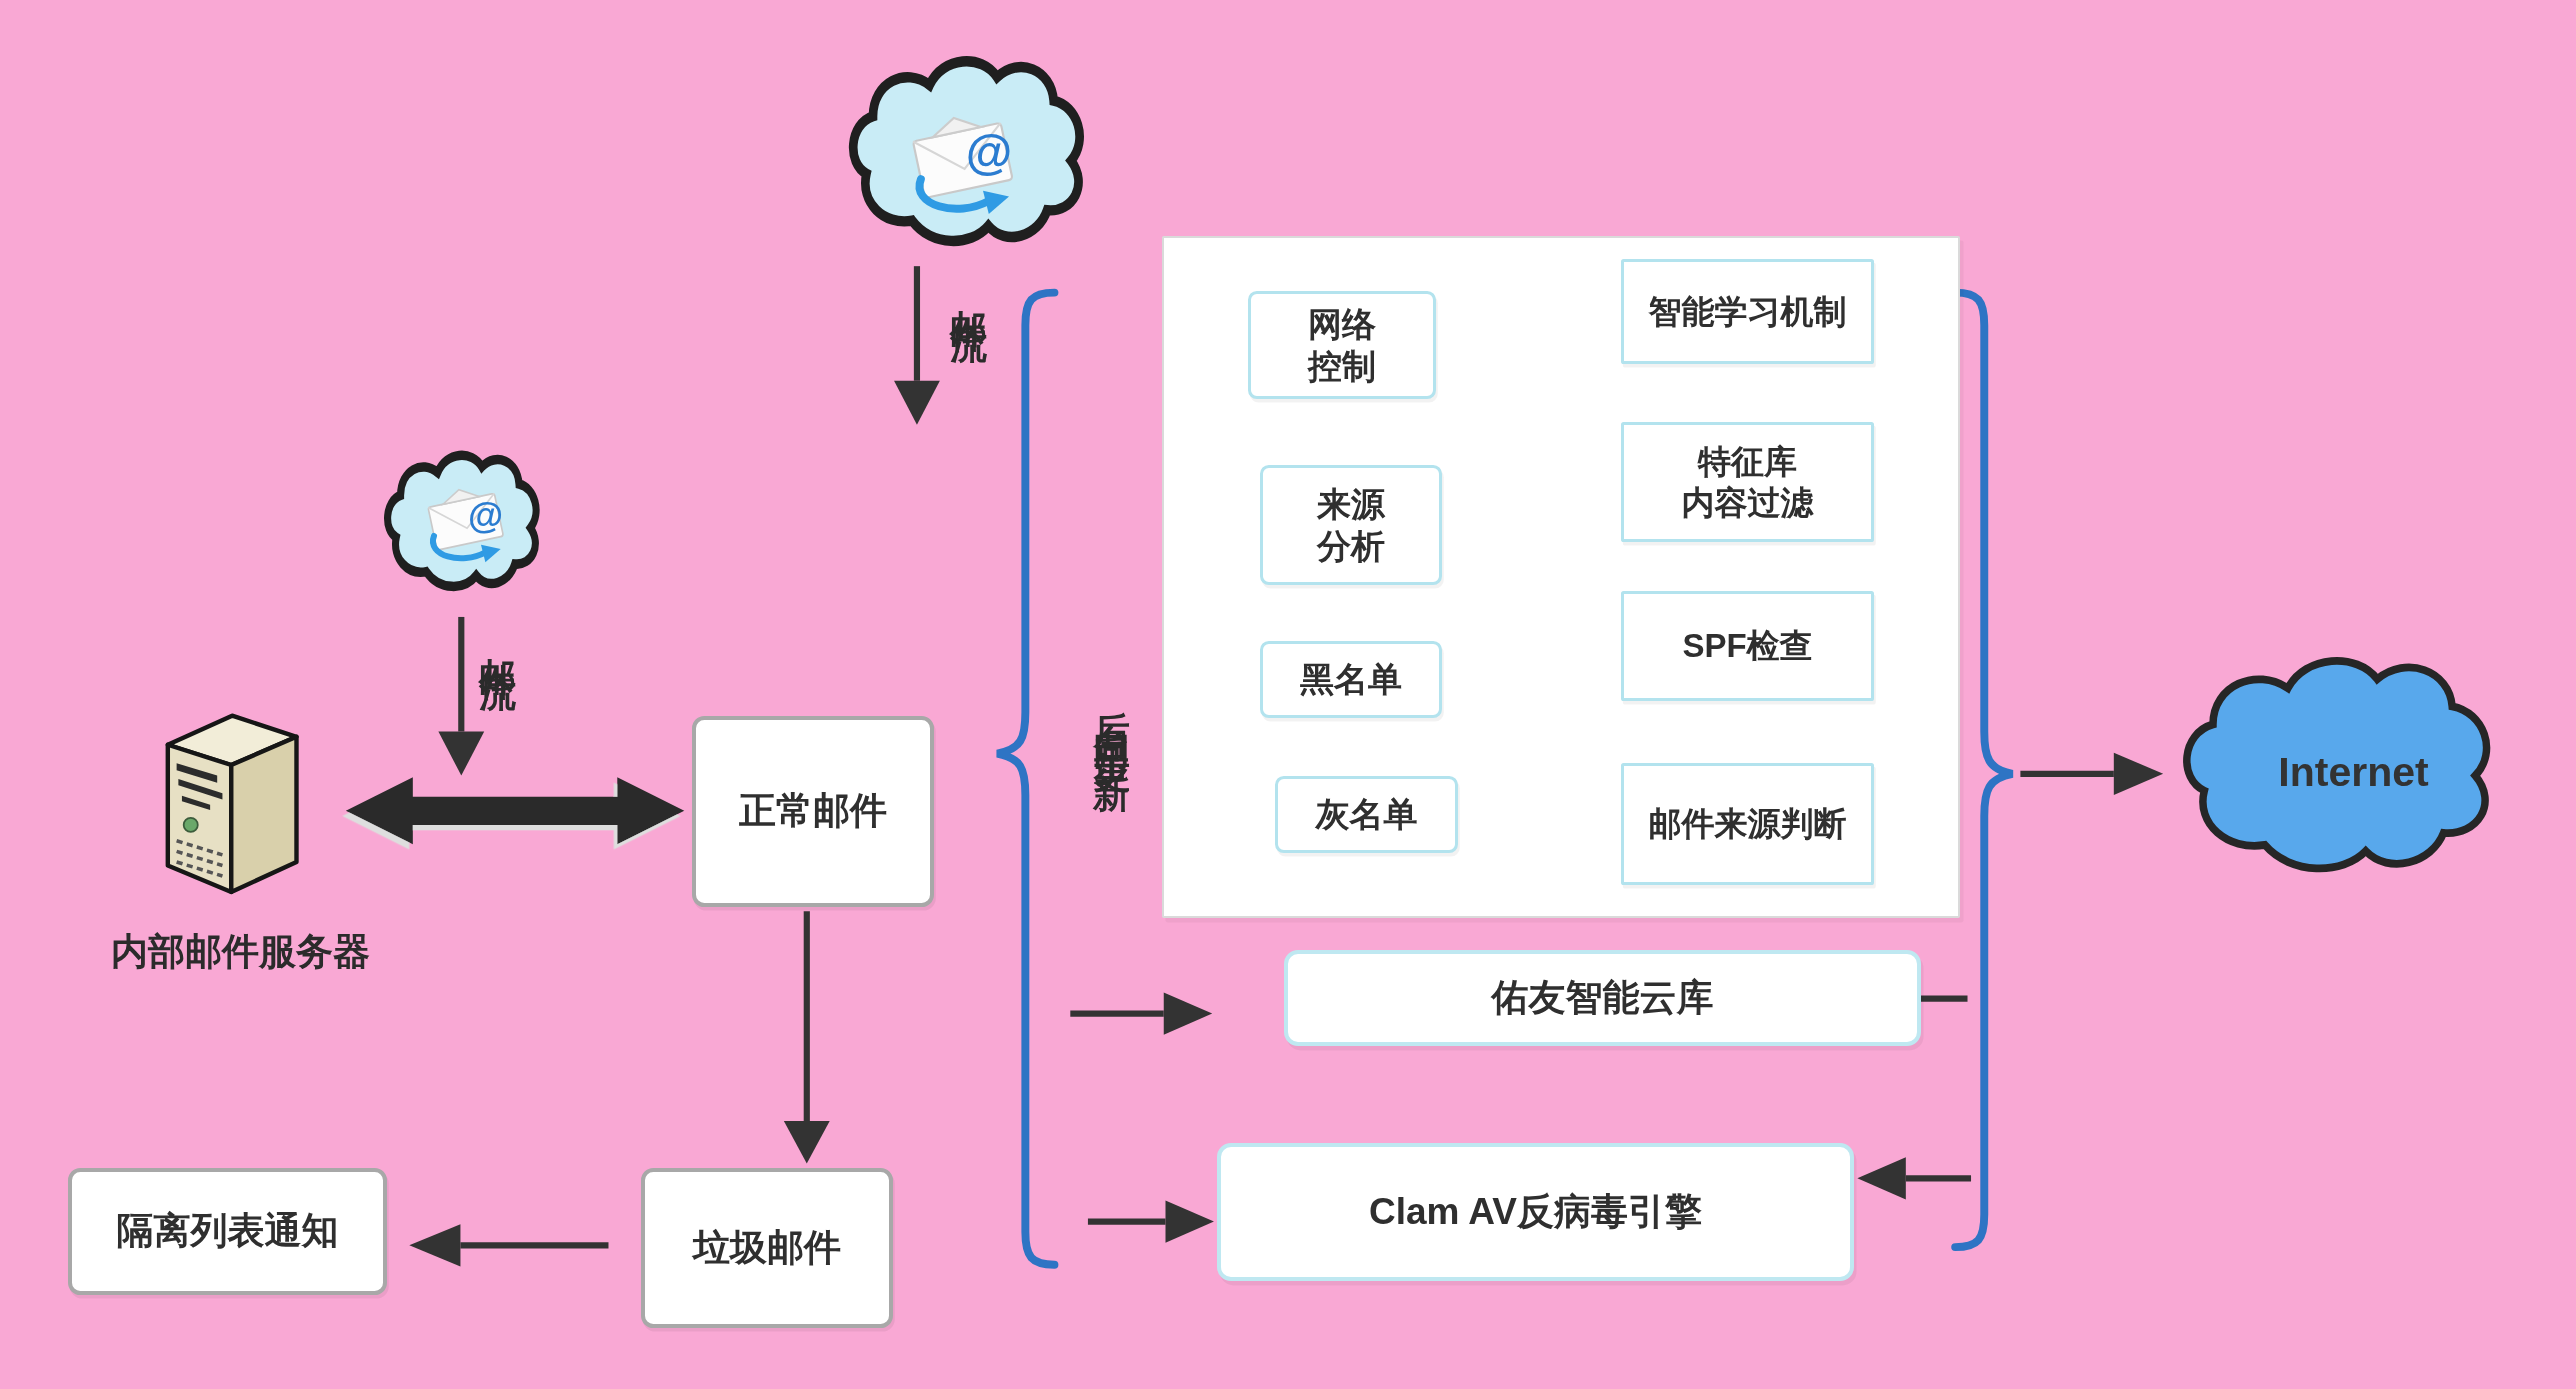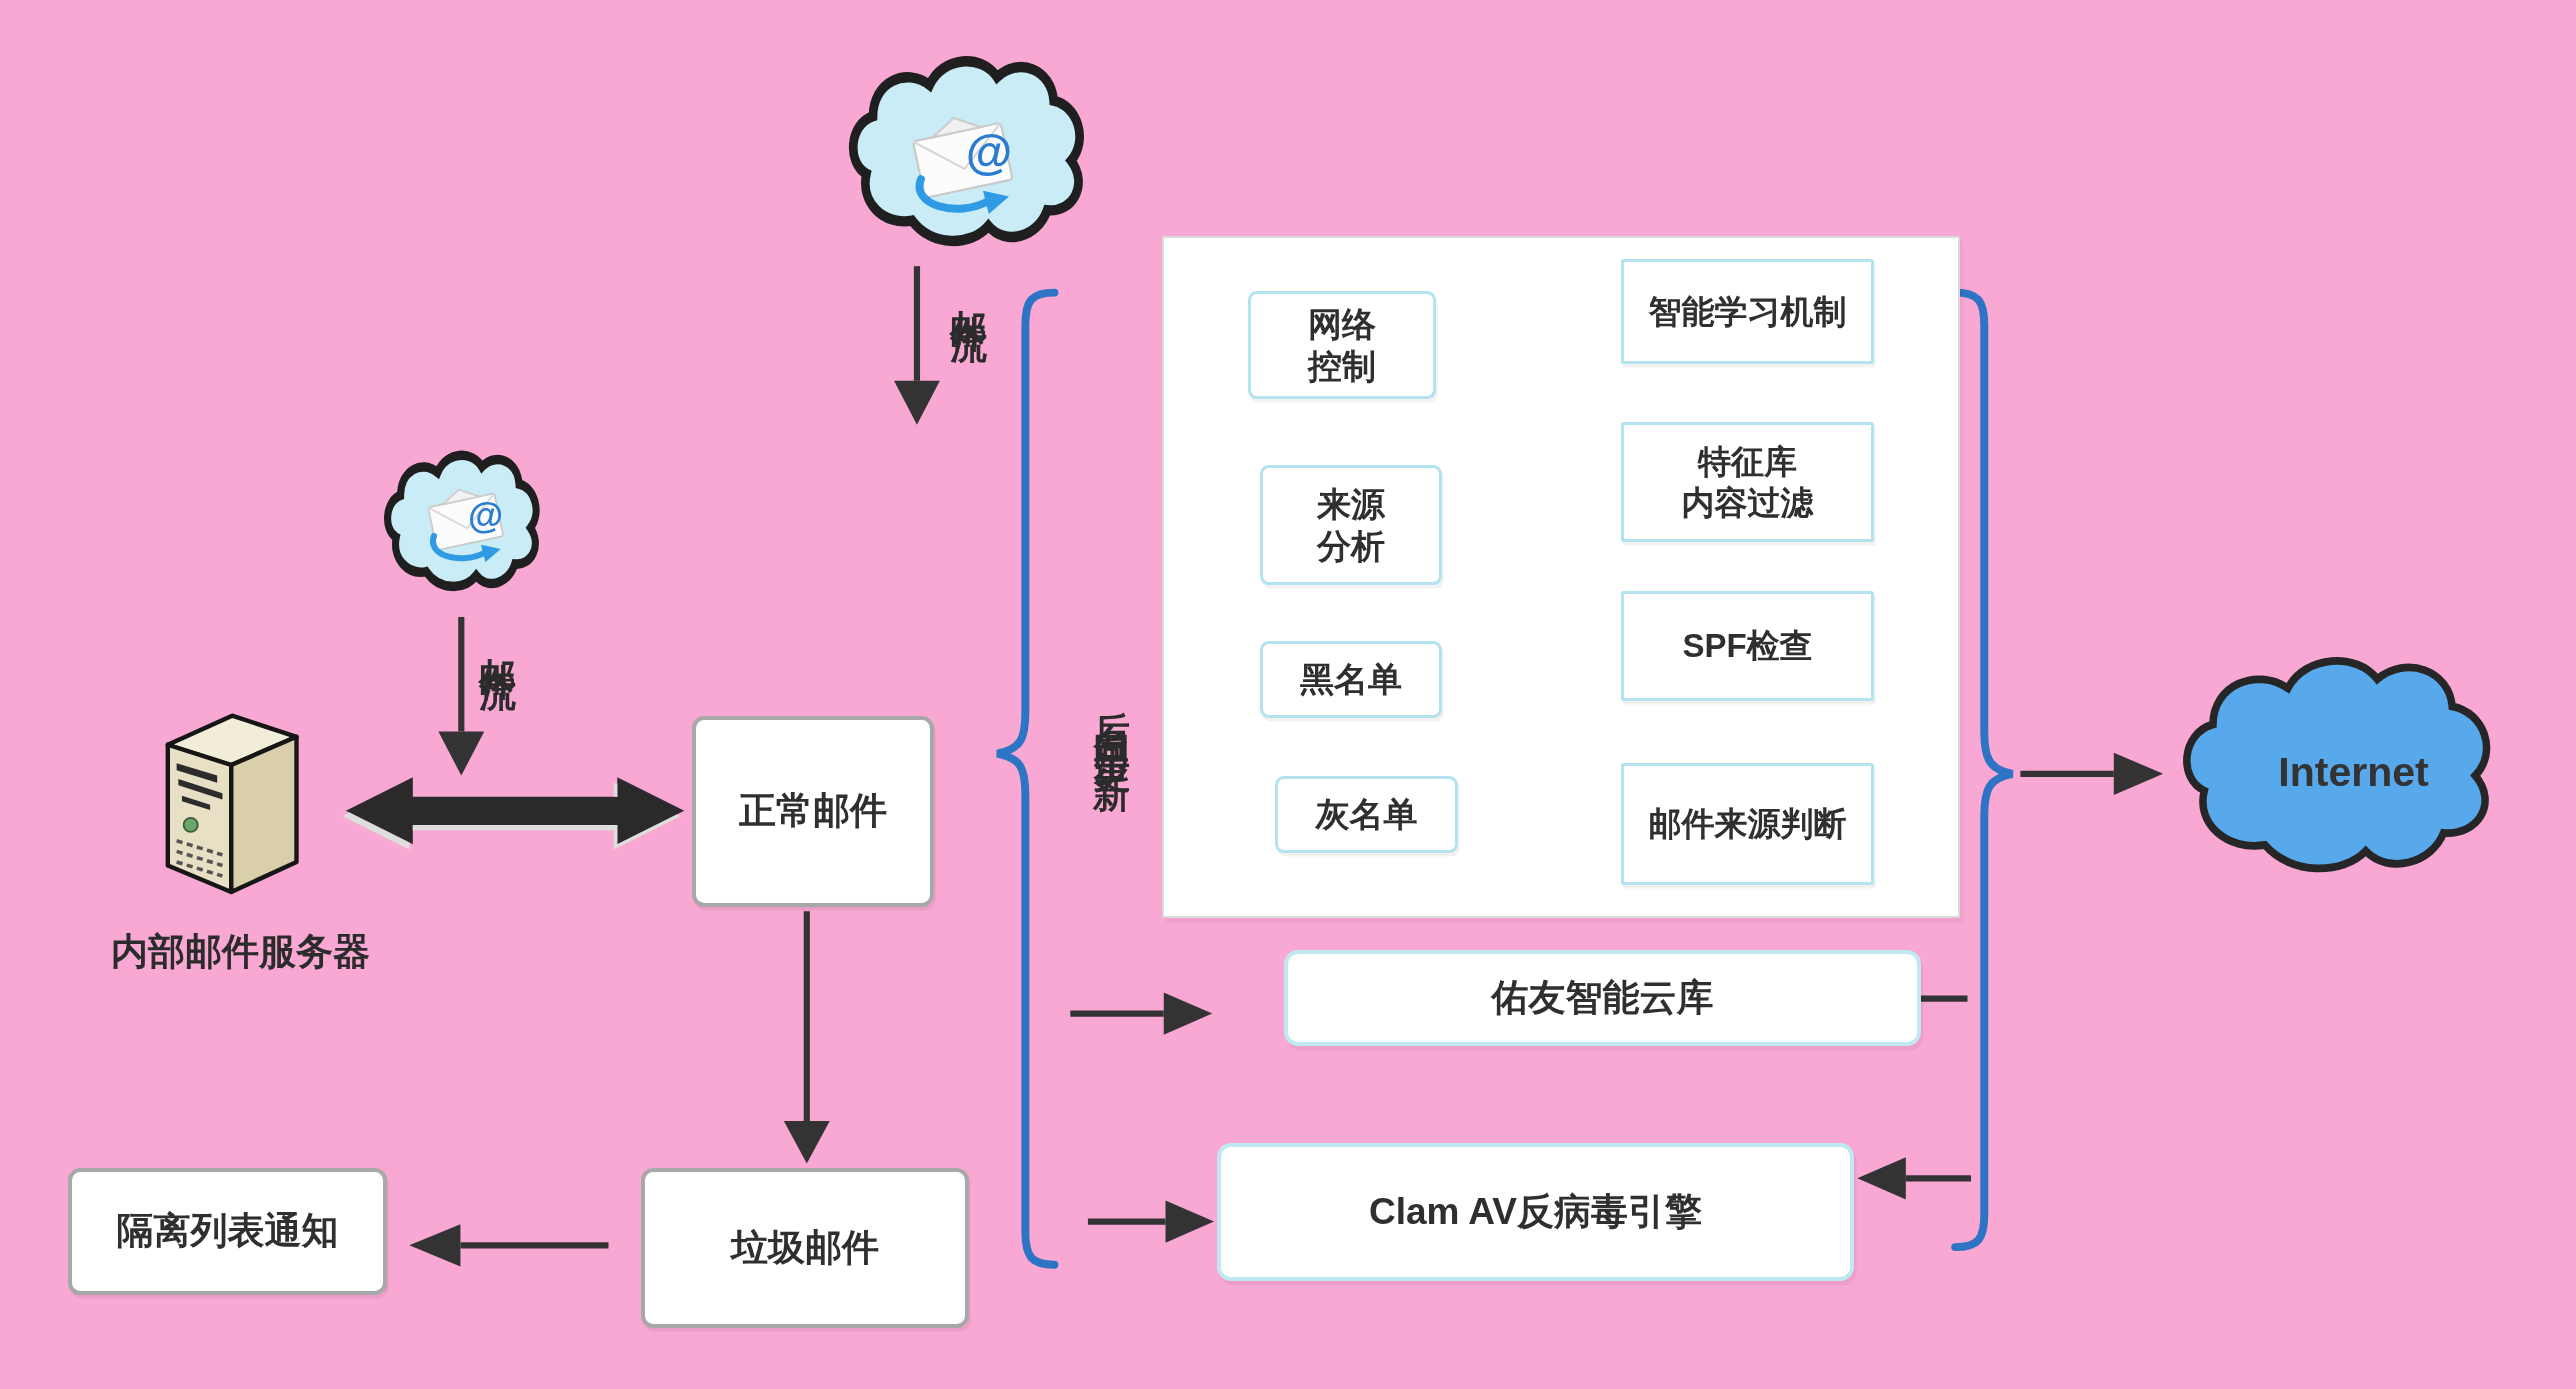--- a/index.html
+++ b/index.html
@@ -141,21 +141,21 @@
   <div class="box cyan-sq" style="left:1621px;top:259px;width:253px;height:105px;">智能学习机制</div>
   <div class="box cyan-sq" style="left:1621px;top:422px;width:253px;height:120px;">特征库
 内容过滤</div>
   <div class="box cyan-sq" style="left:1621px;top:591px;width:253px;height:110px;">SPF检查</div>
   <div class="box cyan-sq" style="left:1621px;top:763px;width:253px;height:122px;">邮件来源判断</div>
 
   <div class="box bigcyan" style="left:1284px;top:950px;width:637px;height:96px;">佑友智能云库</div>
   <div class="box bigcyan" style="left:1217px;top:1143px;width:637px;height:138px;">Clam AV反病毒引擎</div>
 
   <div class="box gray" style="left:692px;top:716px;width:242px;height:191px;">正常邮件</div>
-  <div class="box gray" style="left:641px;top:1168px;width:328px;height:160px;">垃圾邮件</div>
+  <div class="box gray" style="left:641px;top:1168px;width:252px;height:160px;">垃圾邮件</div>
   <div class="box gray" style="left:68px;top:1168px;width:319px;height:127px;">隔离列表通知</div>
 
   <div class="vlabel" style="left:950px;top:280px;height:154px;">邮件流</div>
   <div class="vlabel" style="left:479px;top:628px;height:154px;">邮件流</div>
   <div class="vlabel" style="left:1093px;top:681px;height:304px;letter-spacing:12.3px;">后台同步更新</div>
 
   <div class="hlabel" style="left:95px;top:927px;width:291px;font-size:37px;">内部邮件服务器</div>
   <div class="hlabel" style="left:2252px;top:749px;width:203px;font-size:41px;color:#333;">Internet</div>
 
 </div>

